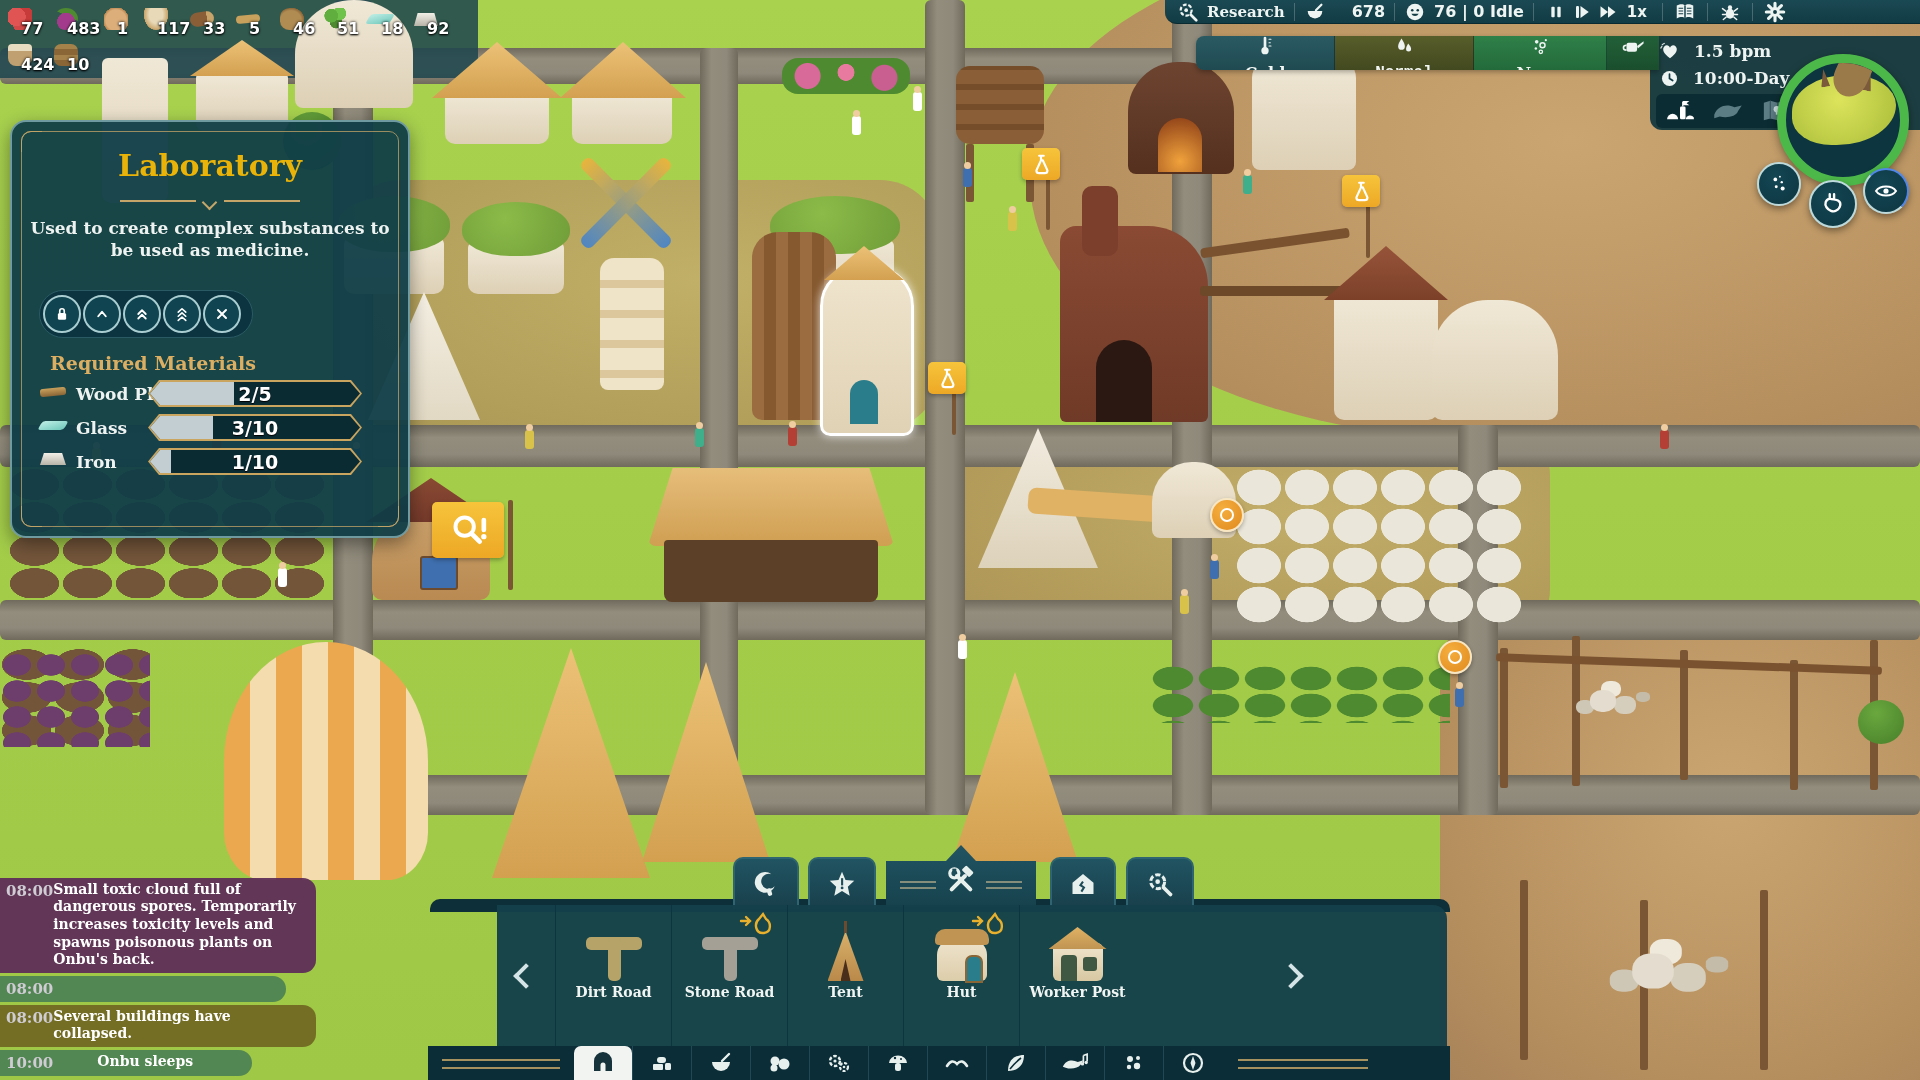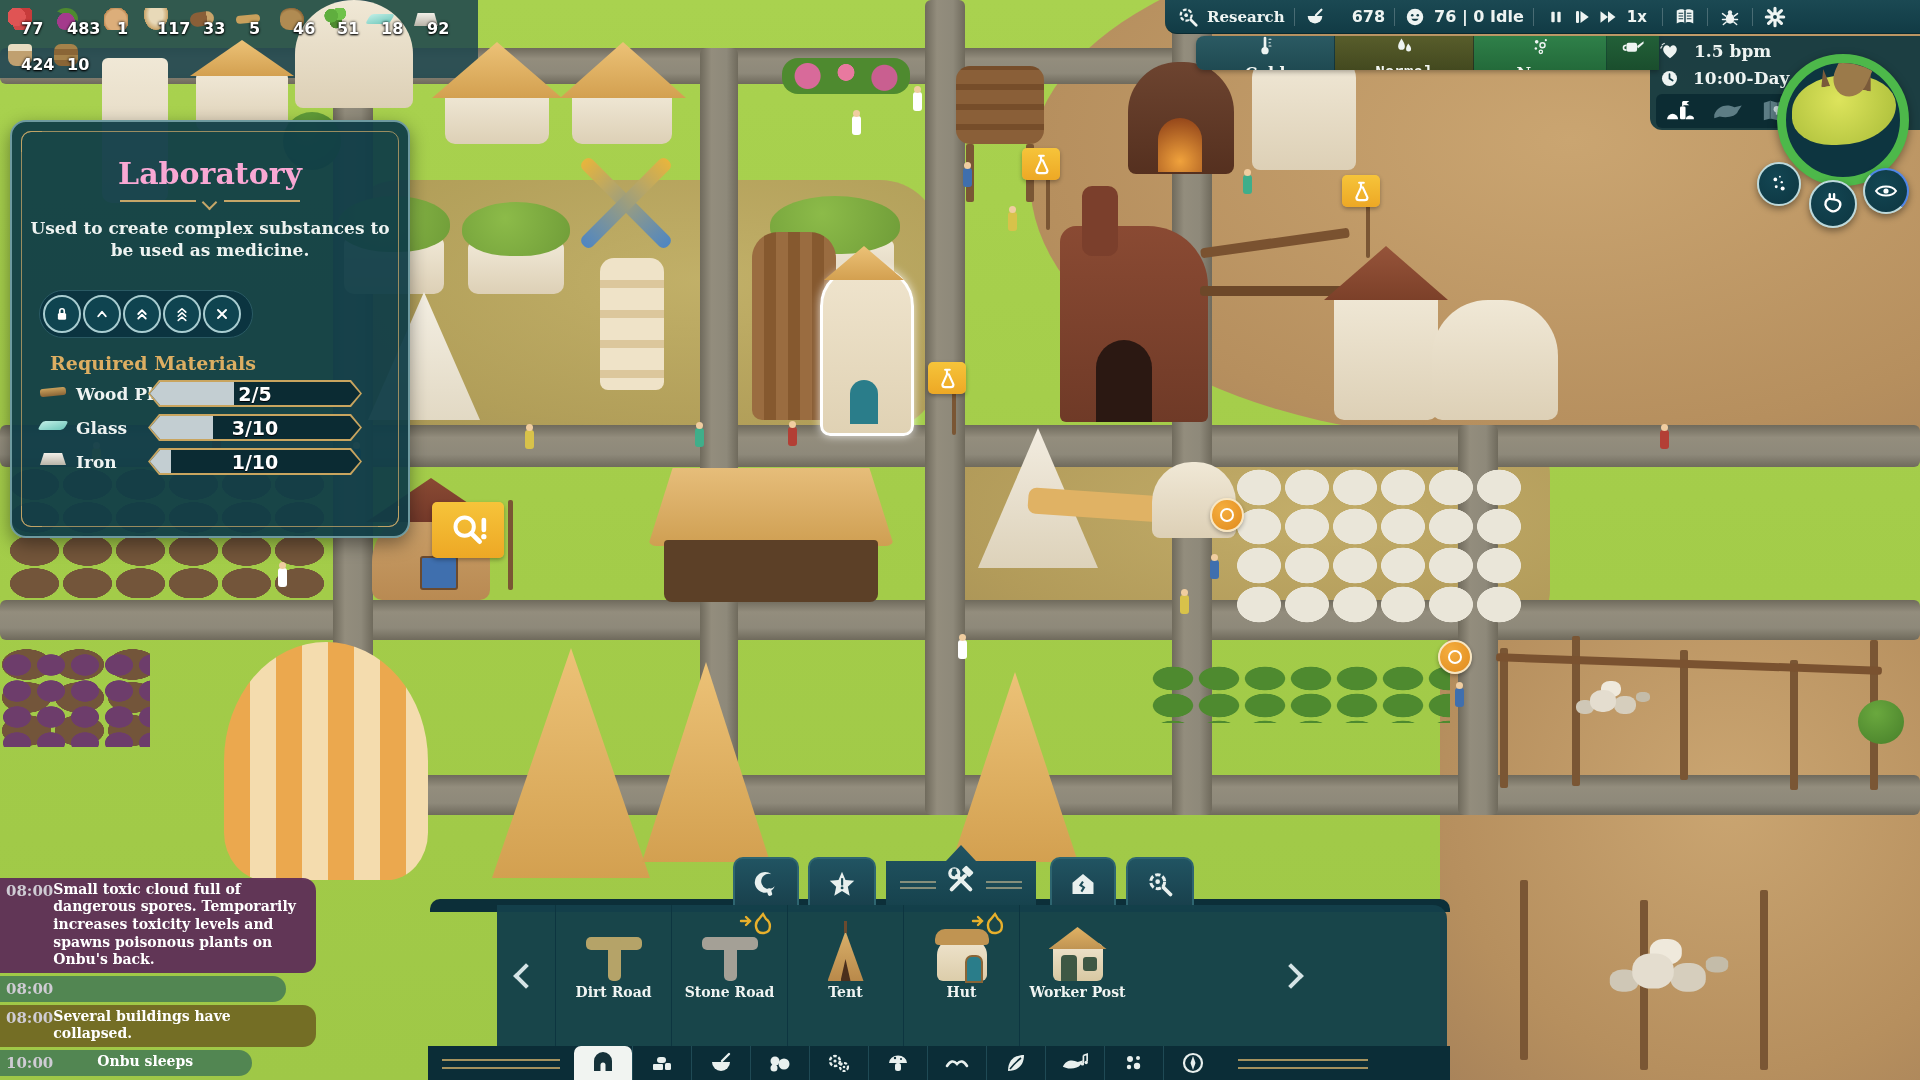--- a/index.html
+++ b/index.html
@@ -33,38 +33,38 @@
   .ricon{position:absolute;left:0;top:0;width:24px;height:22px;}
   .rcount{position:absolute;left:13px;top:11px;font:bold 16px "DejaVu Sans",sans-serif;color:#fff;text-shadow:0 1px 2px #000,0 0 3px #000;}
   
   #lab{position:absolute;left:10px;top:120px;width:396px;height:414px;background:rgba(15,61,71,.94);
        border:2px solid #6e9aa0;border-radius:16px;box-shadow:0 6px 18px rgba(0,0,0,.4);z-index:25;}
   #lab .inner{position:absolute;inset:9px;border:1px solid rgba(197,166,104,.75);border-radius:10px;}
   .corner{position:absolute;width:20px;height:20px;border:1px solid rgba(197,166,104,.9);}
   .c-tl{left:-1px;top:-1px;border-right:none;border-bottom:none;border-radius:10px 0 12px 0;}
   .c-bl{left:-1px;bottom:-1px;border-right:none;border-top:none;border-radius:0 12px 0 10px;}
   .c-br{right:-1px;bottom:-1px;border-left:none;border-top:none;border-radius:12px 0 10px 0;}
-  #lab h1{margin:8px;position:absolute;left:0;right:0;top:26px;text-align:center;font:bold 30px "DejaVu Serif",serif;color:#f9a8d4;}
+  #lab h1{margin:0;position:absolute;left:0;right:0;top:26px;text-align:center;font:bold 30px "DejaVu Serif",serif;color:#eab308;}
   .divider{position:absolute;left:108px;top:74px;width:180px;height:10px;}
   .divider::before,.divider::after{content:"";position:absolute;top:4px;width:76px;height:2px;background:#c5a668;}
   .divider::before{left:0;} .divider::after{right:0;}
   .divider i{position:absolute;left:84px;top:1px;width:9px;height:9px;border:2px solid #c5a668;border-top:none;border-left:none;transform:rotate(45deg);}
   #lab .desc{position:absolute;left:18px;right:18px;top:96px;text-align:center;font:bold 17px "DejaVu Serif",serif;color:#eef3f1;line-height:1.28;}
   .btnbar{position:absolute;left:27px;top:168px;width:206px;height:46px;background:#0b3440;border:1px solid #2a5a64;border-radius:26px;display:flex;align-items:center;padding:0 3px;gap:2px;}
   .cbtn{width:38px;height:38px;border-radius:50%;background:#0f4450;border:2px solid #a9cdd1;display:flex;align-items:center;justify-content:center;box-sizing:border-box;cursor:pointer;}
   .mat-h{position:absolute;left:38px;top:230px;font:bold 19px "DejaVu Serif",serif;color:#dcae62;}
   .mrow{position:absolute;left:28px;width:340px;height:27px;}
   .mlabel{position:absolute;left:36px;top:4px;font:bold 17px "DejaVu Serif",serif;color:#eef3f1;}
   .mbar{position:absolute;left:108px;top:0;width:214px;height:27px;clip-path:polygon(0 50%,11px 0,calc(100% - 11px) 0,100% 50%,calc(100% - 11px) 100%,11px 100%);background:#c9a55f;}
   .mbar .bg{position:absolute;inset:2px;clip-path:polygon(0 50%,10px 0,calc(100% - 10px) 0,100% 50%,calc(100% - 10px) 100%,10px 100%);background:#0b2b33;}
   .mbar .fill{position:absolute;left:0;top:0;bottom:0;background:#c3ced2;}
   .mbar .val{position:absolute;inset:0;display:flex;align-items:center;justify-content:center;font:bold 19px "DejaVu Sans",sans-serif;color:#fff;text-shadow:0 1px 1px #000;}
   .micon{position:absolute;left:0;top:2px;width:26px;height:20px;}
   
-  #topbar{position:absolute;left:1165px;top:0;width:755px;height:34px;background:linear-gradient(180deg,#1b4953,#113b45);
+  #topbar{position:absolute;left:1165px;top:0;width:755px;height:24px;background:linear-gradient(180deg,#1b4953,#113b45);
           border-bottom:1px solid #0a2a31;border-radius:0 0 0 12px;display:flex;align-items:center;color:#eef4f2;z-index:22;padding-left:12px;box-sizing:border-box;}
   .tb-div{width:1px;height:18px;background:rgba(255,255,255,.22);margin:0 9px;}
   .tb-txt{font:bold 15px "DejaVu Serif",serif;}
   .tb-num{font:bold 16px "DejaVu Sans",sans-serif;}
   .tb-btn{display:flex;align-items:center;justify-content:center;width:26px;height:26px;cursor:pointer;}
   
   #weather{position:absolute;left:1196px;top:36px;height:34px;display:flex;z-index:22;border-radius:8px 0 0 8px;overflow:hidden;box-shadow:0 2px 5px rgba(0,0,0,.3);}
   .wseg{display:flex;align-items:center;justify-content:flex-start;gap:8px;color:#f2f6f2;font:bold 16px "DejaVu Serif",serif;border-right:1px solid rgba(6,30,34,.5);flex-direction:column;}
   
   #status{position:absolute;left:1650px;top:36px;width:270px;height:94px;background:rgba(14,54,63,.92);border-radius:0 0 0 12px;z-index:21;color:#eef4f2;}

